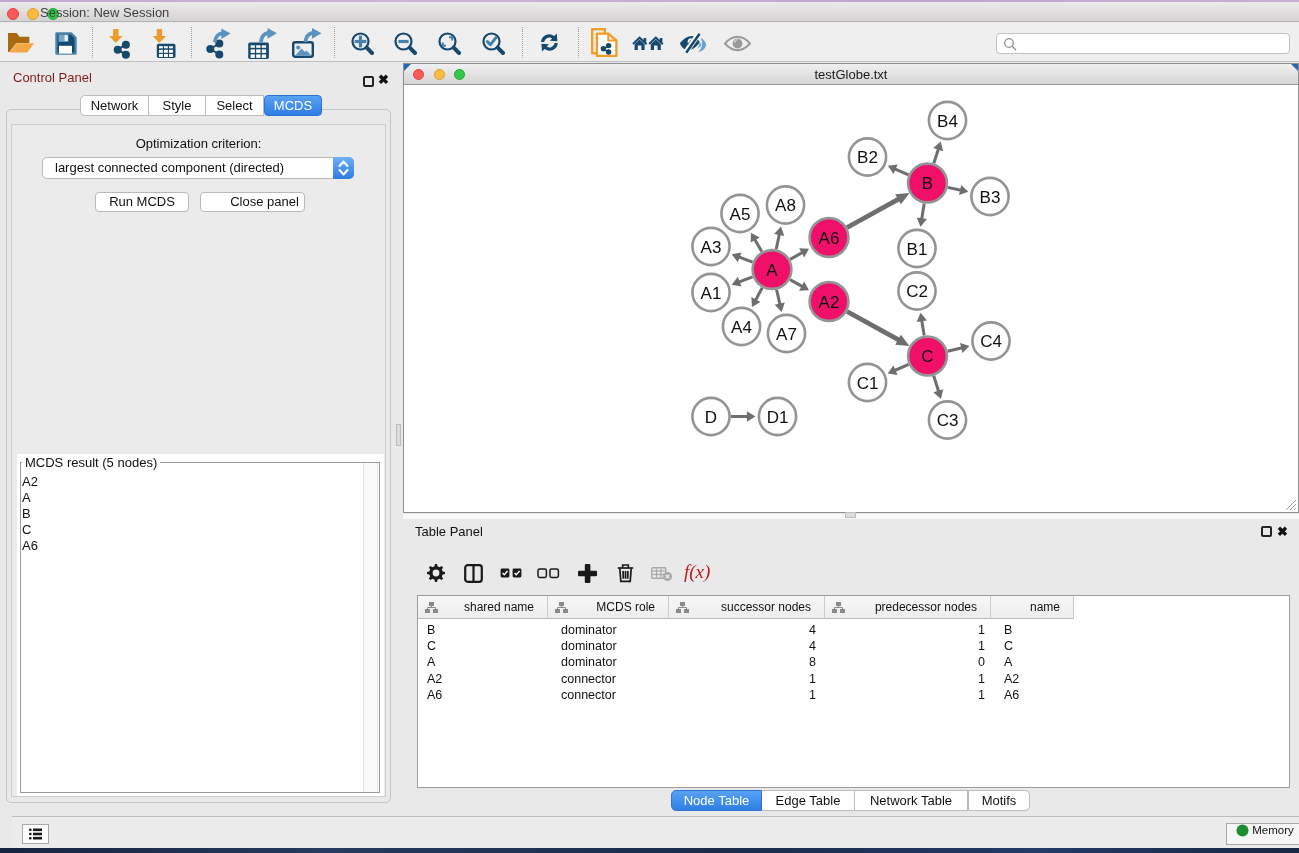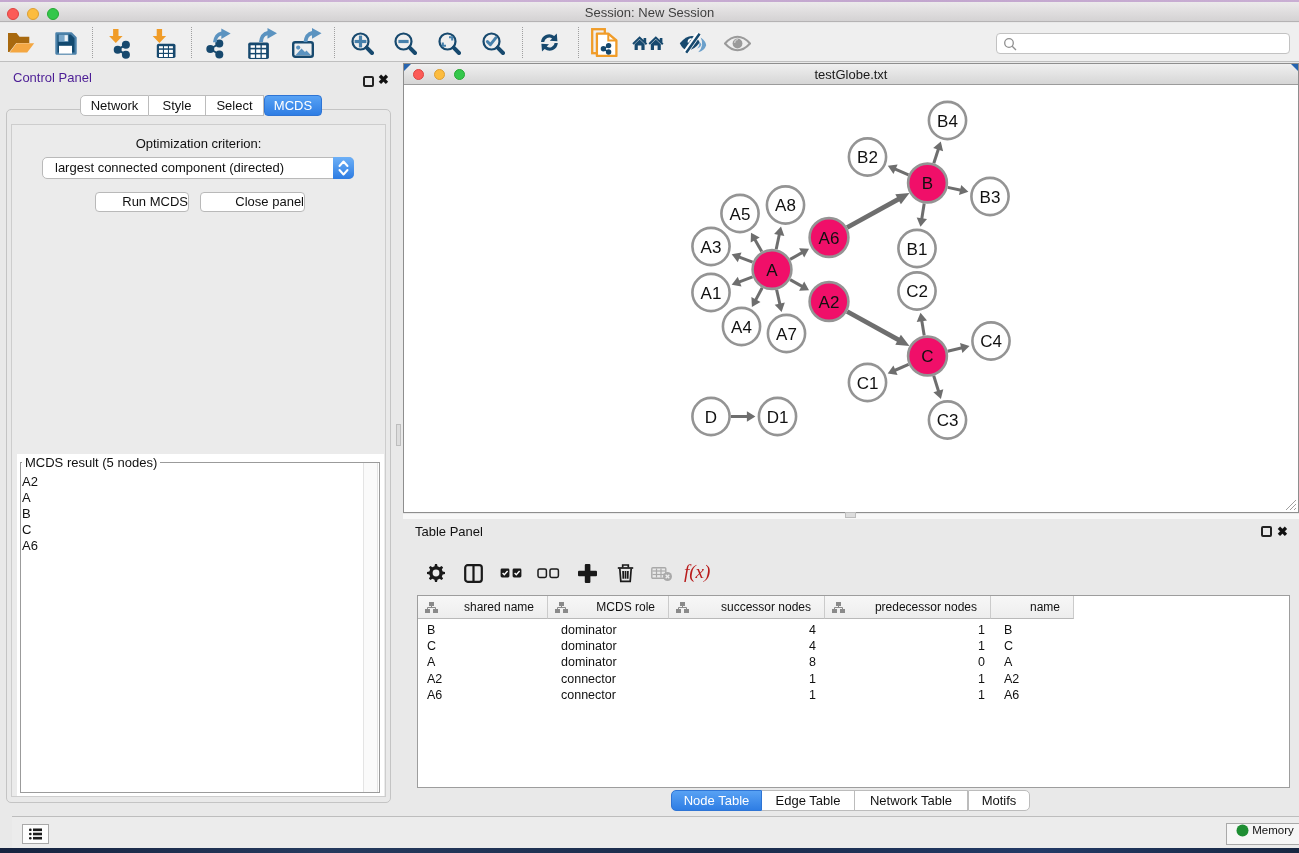--- a/index.html
+++ b/index.html
@@ -6,45 +6,45 @@
 html,body { width:1299px; height:853px; overflow:hidden; }
 body { font-family:"Liberation Sans", sans-serif; background:#e9e9e9; position:relative; }
 .abs { position:absolute; }
 
 
 #desktop-top { left:0; top:0; width:1299px; height:2px; background:linear-gradient(90deg,#c4a7cf,#cdb3d6 30%,#c2a5ce 70%,#c9aed3); }
 #desktop-bottom { left:0; top:848px; width:1299px; height:5px; background:linear-gradient(90deg,#16233f,#253a5e 25%,#1a2b4a 55%,#223a66 80%,#182742); }
 
 
 #titlebar { left:0; top:2px; width:1299px; height:20px; background:linear-gradient(#eceaeb,#d4d2d3); border-bottom:1px solid #b5b3b4; border-radius:4px 4px 0 0; }
-#titlebar .title { position:absolute; left:0; right:0; top:3px; text-align:center; font-size:13px; color:#3f3f3f; }
+#titlebar .title { position:absolute; left:0; right:0; top:3px; text-align:left; font-size:13px; color:#3f3f3f;padding-left:40px; }
 .tl { position:absolute; top:6px; width:12px; height:12px; border-radius:50%; }
 #tl-r { left:7px;  background:#fc5b57; border:1px solid #dd4441; }
 #tl-y { left:27px; background:#fcbc3f; border:1px solid #dd9f33; }
 #tl-g { left:47px; background:#34c74b; border:1px solid #26a934; }
 
 #toolbar { left:0; top:23px; width:1299px; height:39px; background:#efefef; border-bottom:1px solid #bfbfbf; }
 .tsep { position:absolute; top:4px; height:31px; width:0; border-left:1px dotted #9f9f9f; }
 .ticon { position:absolute; top:0; }
 #searchbox { position:absolute; left:996px; top:10px; width:294px; height:21px; background:#fff; border:1px solid #c2c2c2; border-radius:4px; }
 #searchbox svg { position:absolute; left:6px; top:3px; }
 
 
-#cp-title { left:13px; top:70px; font-size:13px; color:#4c1d95; }
+#cp-title { left:13px; top:70px; font-size:13px; color:#7f1d1d; }
 .winbtn-sq { width:11px; height:11px; border:2px solid #222; border-radius:2px; }
 .winbtn-x { font-size:13px; color:#111; font-weight:bold; }
 #cp-tabs { left:80px; top:95px; height:21px; }
 .tab { position:absolute; top:0; height:21px; background:#fff; border:1px solid #bcbcbc; font-size:13px; color:#111; text-align:center; line-height:19px; }
 .tab.sel { background:linear-gradient(#58a2f4,#2e7de4); color:#fff; border-color:#2e74d4; }
 #cp-box { left:6px; top:109px; width:385px; height:694px; border:1px solid #c4c4c4; border-radius:5px; background:#e9e9e9; }
 #cp-inner { left:11px; top:124px; width:375px; height:673px; border:1px solid #cdcdcd; background:#ebebeb; }
 #opt-label { left:0; top:136px; width:397px; text-align:center; font-size:13px; color:#111; }
 #dropdown { left:42px; top:157px; width:312px; height:22px; background:#fff; border:1px solid #b9b9b9; border-radius:5px; font-size:13px; color:#111; line-height:20px; padding-left:12px; }
 #dd-step { position:absolute; right:-1px; top:-1px; width:21px; height:22px; border-radius:0 5px 5px 0; background:linear-gradient(#6db0f7,#2d7ce2); }
-.btn { position:absolute; height:20px; background:#fff; border:1px solid #b9b9b9; border-radius:4px; font-size:13px; color:#111; text-align:right; line-height:18px; }
+.btn { position:absolute; height:20px; background:#fff; border:1px solid #b9b9b9; border-radius:4px; font-size:13px; color:#111; text-align:center; line-height:18px; }
 #groupbox { left:17px; top:454px; width:367px; height:342px; background:#fff; }
 #gb-border { position:absolute; left:3px; top:8px; width:360px; height:331px; border:1px solid #9b9b9b; }
 #groupbox .glabel { position:absolute; left:5px; top:1px; background:#fff; padding:0 3px; font-size:13px; color:#111; }
 #mcds-list { position:absolute; left:5px; top:20px; font-size:13px; color:#111; line-height:16px; }
 #gb-scroll { position:absolute; left:346px; top:9px; width:15px; height:329px; background:#fafafa; border-left:1px solid #e4e4e4; border-right:1px solid #e4e4e4; }
 
 
 #netwin { left:403px; top:63px; width:896px; height:450px; border:1px solid #8e8e8e; background:#fff; }
 #netwin-tb { position:absolute; left:0; top:0; width:894px; height:21px; background:linear-gradient(#f0f0f0,#d6d6d6); border-bottom:1px solid #9b9b9b; }
 #netwin-tb .title { position:absolute; left:0; right:0; top:3px; text-align:center; font-size:13px; color:#1a1a1a; }

